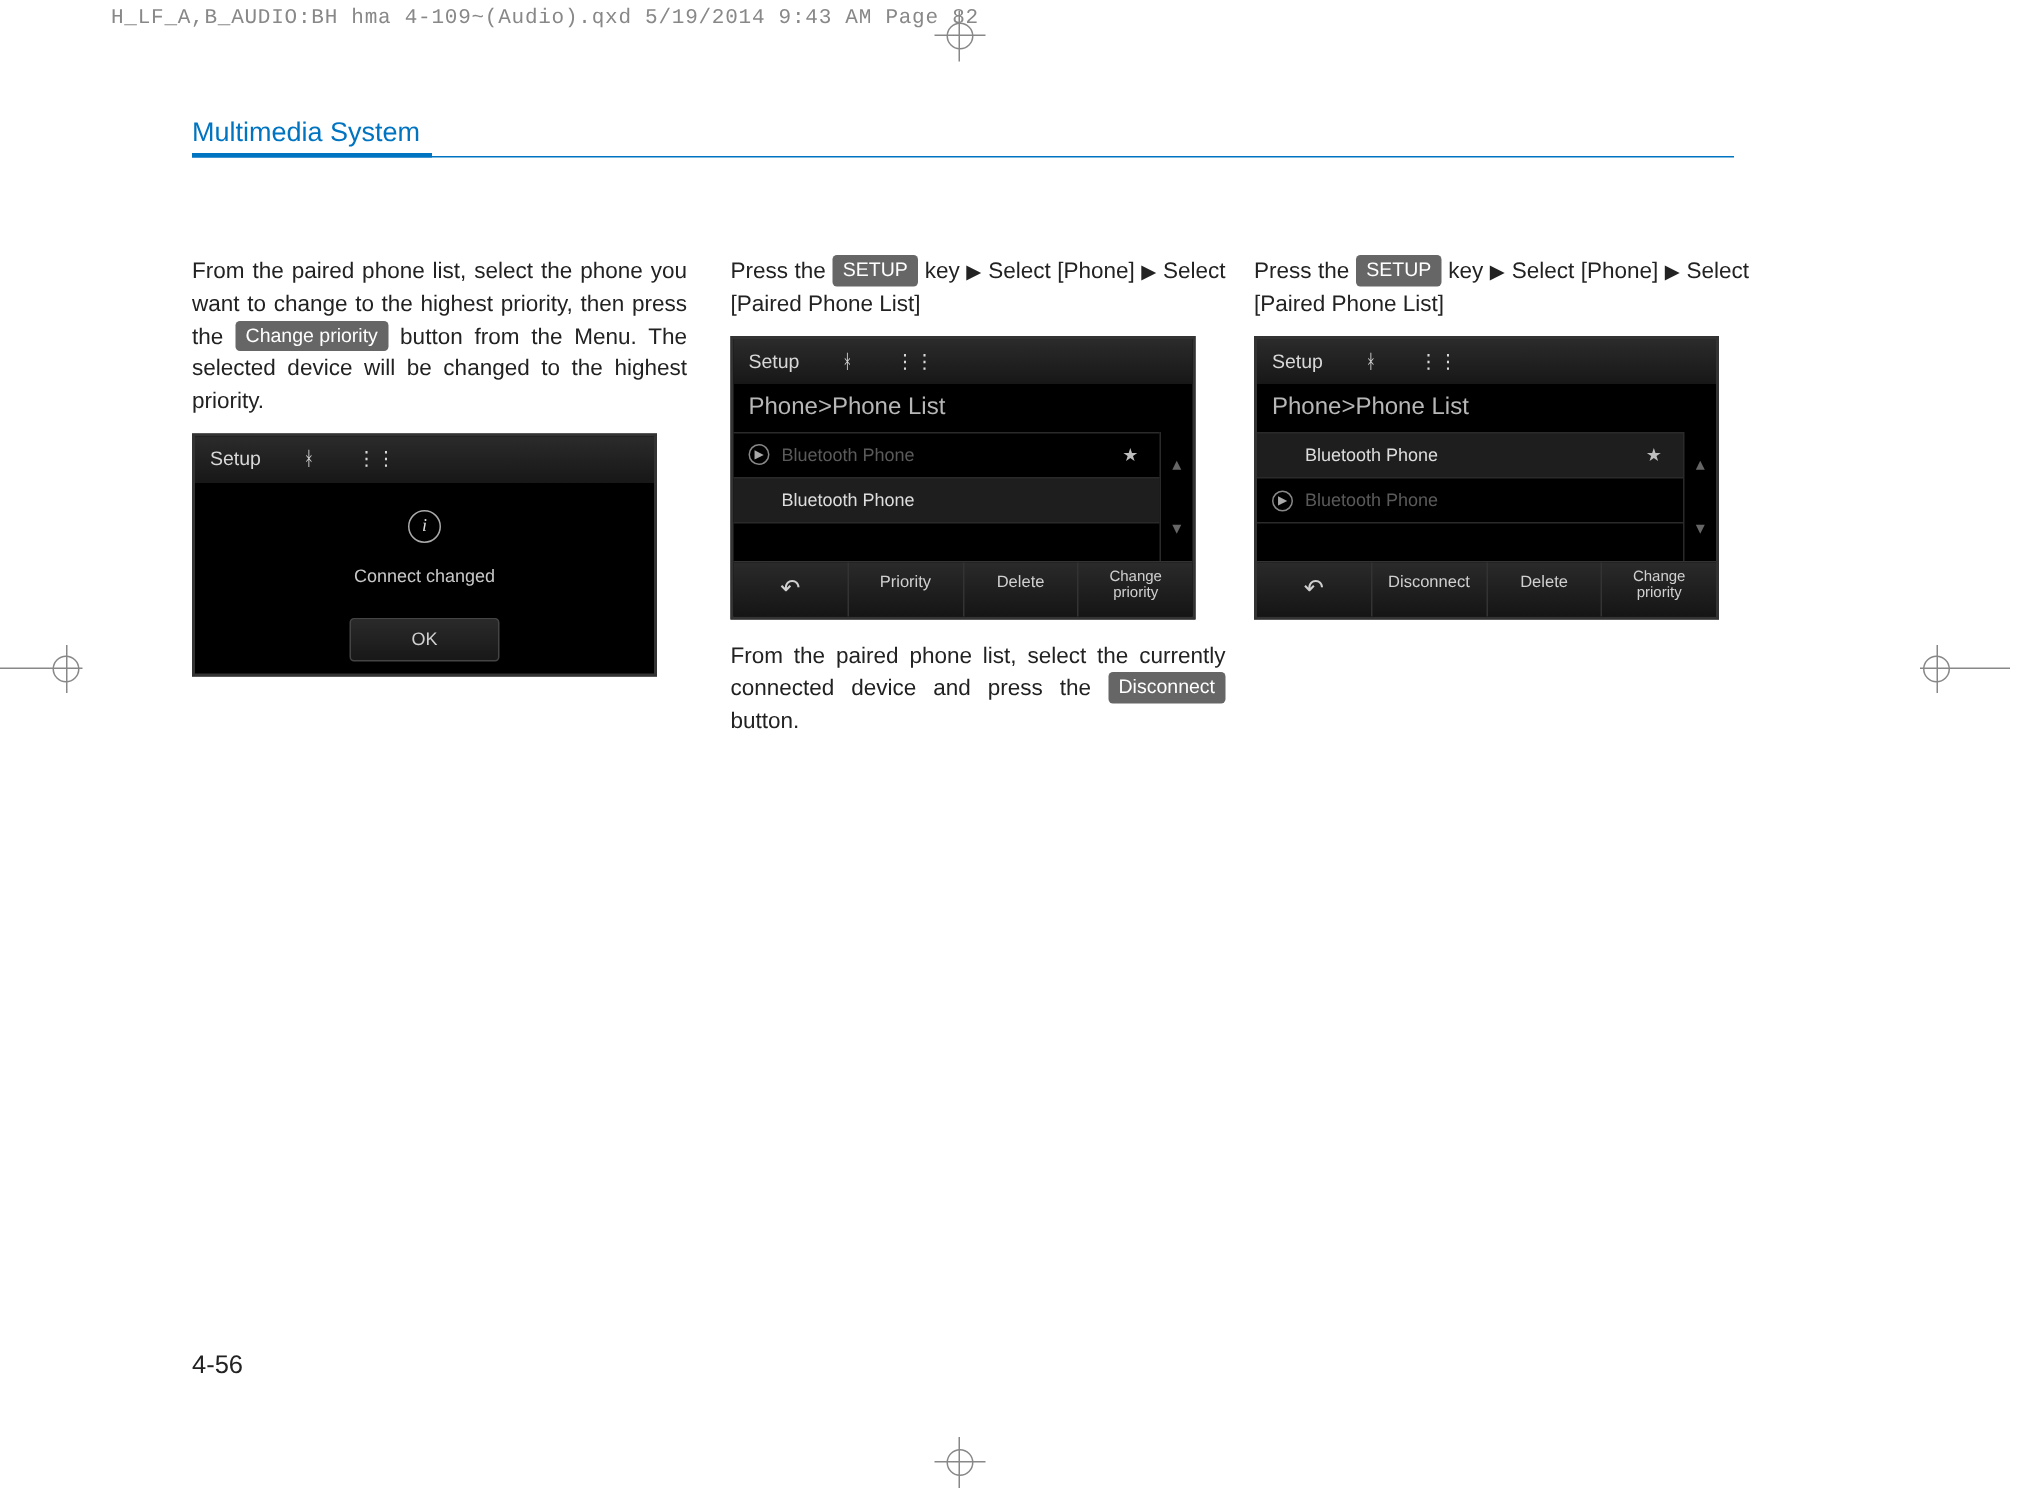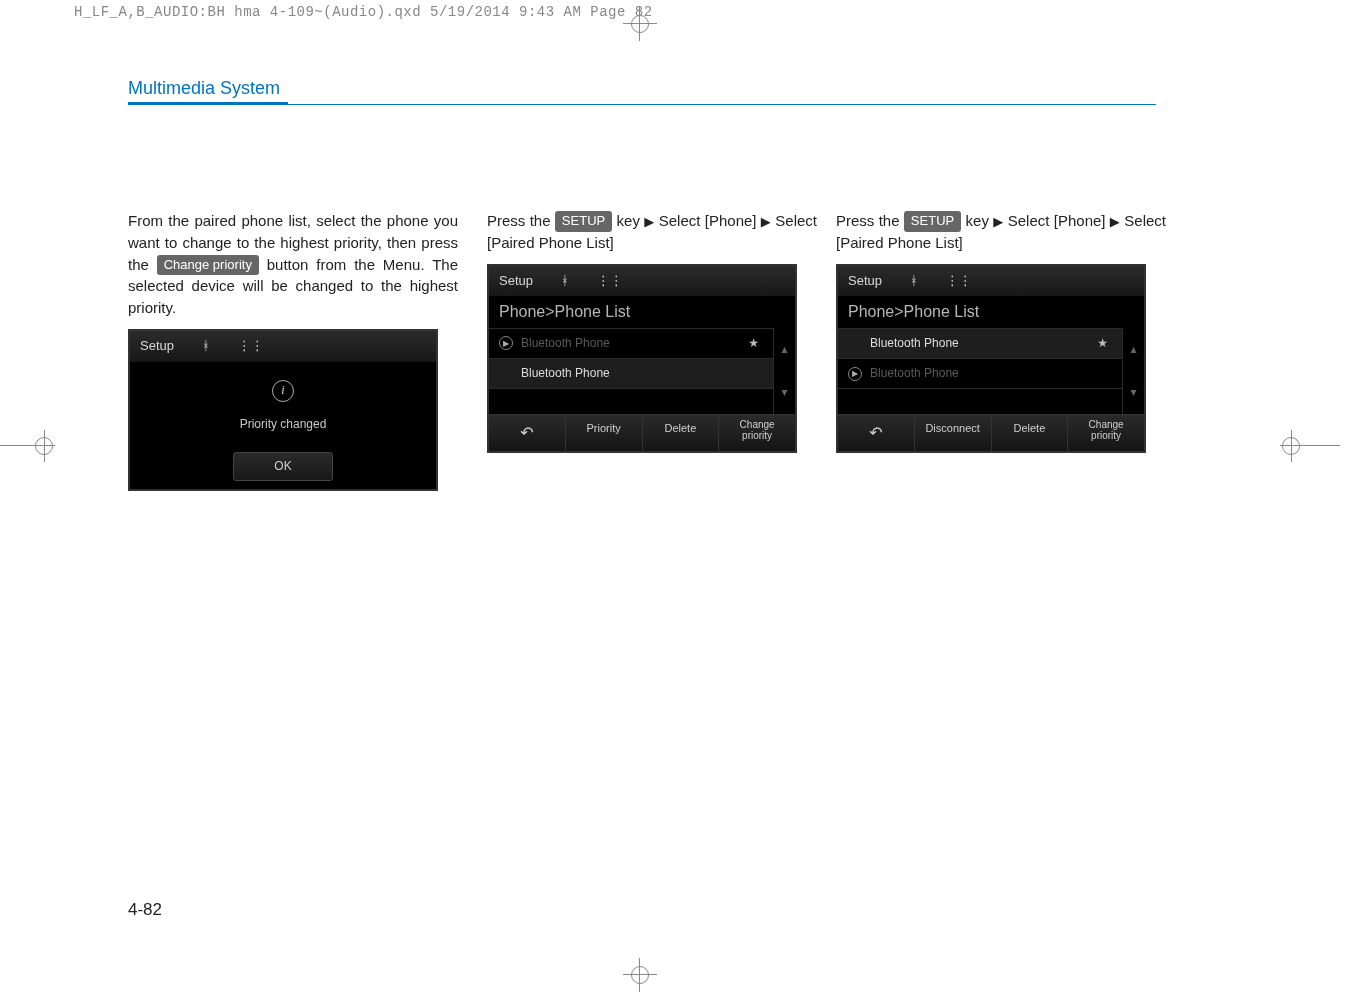--- a/index.html
+++ b/index.html
@@ -46,21 +46,21 @@
     position: absolute;
     left: 128px; top: 102px;
     width: 1028px;
     height: 5px;
     display: flex; flex-direction: column;
   }
   .under-rule .thick { height:3px; background:#0074c1; width:160px; }
   .under-rule .thin  { position:absolute; top:2px; left:0; height:1px; width:1028px; background:#0074c1;}
 
   
-  .col { position:absolute; top:170px; width:330px; font-size:15px; line-height:1.45;margin-top:40px; }
+  .col { position:absolute; top:170px; width:330px; font-size:15px; line-height:1.45; }
   .col1 { left:128px; }
   .col2 { left:487px; }
   .col3 { left:836px; }
 
   p { margin-bottom: 8px; text-align: justify; }
 
   .subhead {
     color:#0096d6;
     font-size:18px;
     font-weight:bold;
@@ -220,21 +220,21 @@
   </p>
 
   <div class="shot">
     <div class="topbar">
       <span>Setup</span>
       <span>ᚼ</span>
       <span>⋮⋮</span>
     </div>
     <div class="dialog-area">
       <div class="info-i">i</div>
-      <div>Priority changed</div>
+      <div>Connect changed</div>
     </div>
     <div class="okbtn">OK</div>
   </div>
 </div>
 
 <div class="col col2">
 
   <p>
     <span>Press the </span>
     <span class="kbtn">SETUP</span>
@@ -274,20 +274,25 @@
       <div>↶</div>
       <div>Priority</div>
       <div>Delete</div>
       <div class="small">
         <span>Change</span><br>
         <span>priority</span>
       </div>
     </div>
   </div>
 
+  <p>
+    <span>From the paired phone list, select the currently connected device and press the </span>
+    <span class="kbtn">Disconnect</span>
+    <span> button.</span>
+  </p>
 </div>
 
 <div class="col col3">
 
   <p>
     <span>Press the </span>
     <span class="kbtn">SETUP</span>
     <span> key</span>
     <span class="arrow">▶</span>
     <span>Select [Phone]</span>
@@ -326,21 +331,21 @@
       <div>Delete</div>
       <div class="small">
         <span>Change</span><br>
         <span>priority</span>
       </div>
     </div>
   </div>
 
 </div>
 
-<div class="pgnum">4-82</div>
+<div class="pgnum">4-56</div>
 
 <div class="reg-side left">
   <div class="bar"></div>
     <div class="circ"></div>
     <div class="v"></div>
 </div>
 <div class="reg-side right">
   <div class="bar"></div>
     <div class="circ"></div>
     <div class="v"></div>

